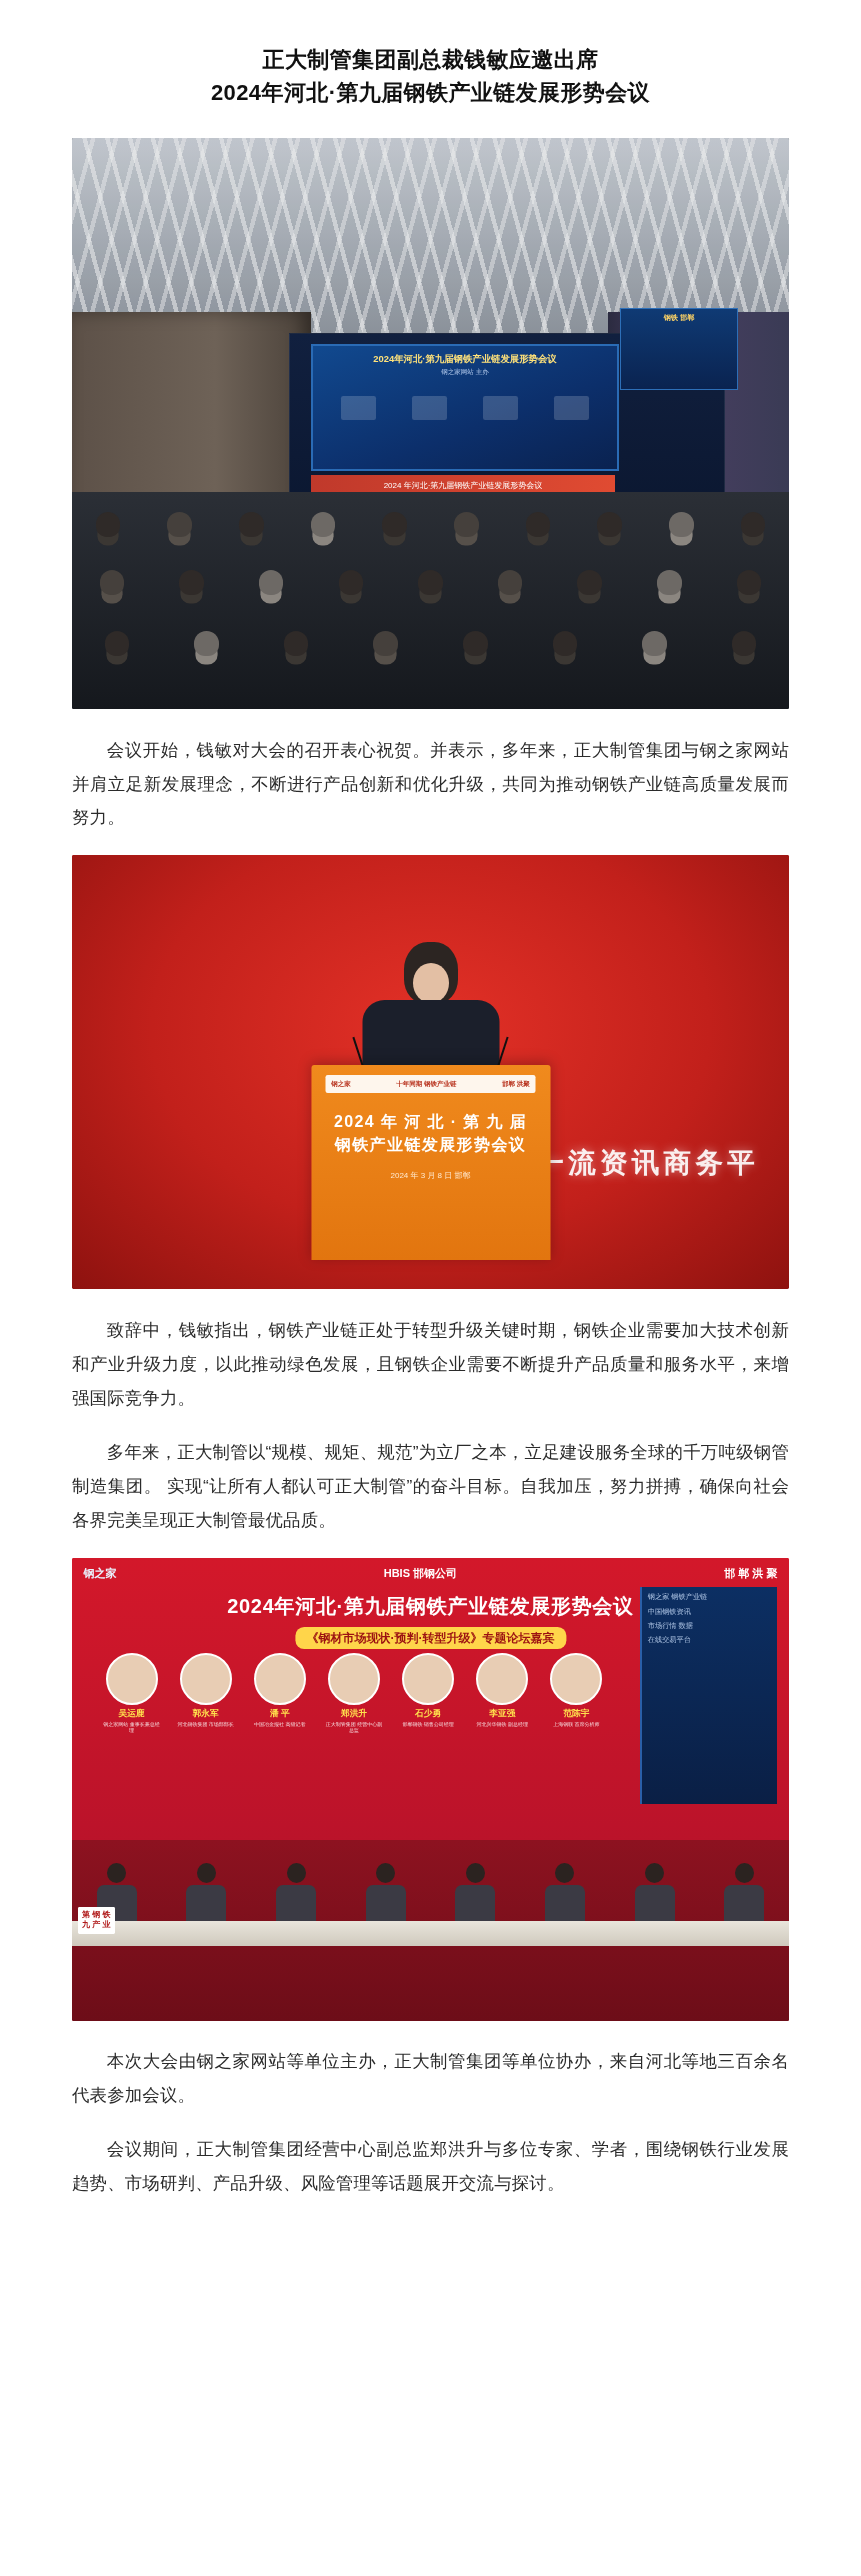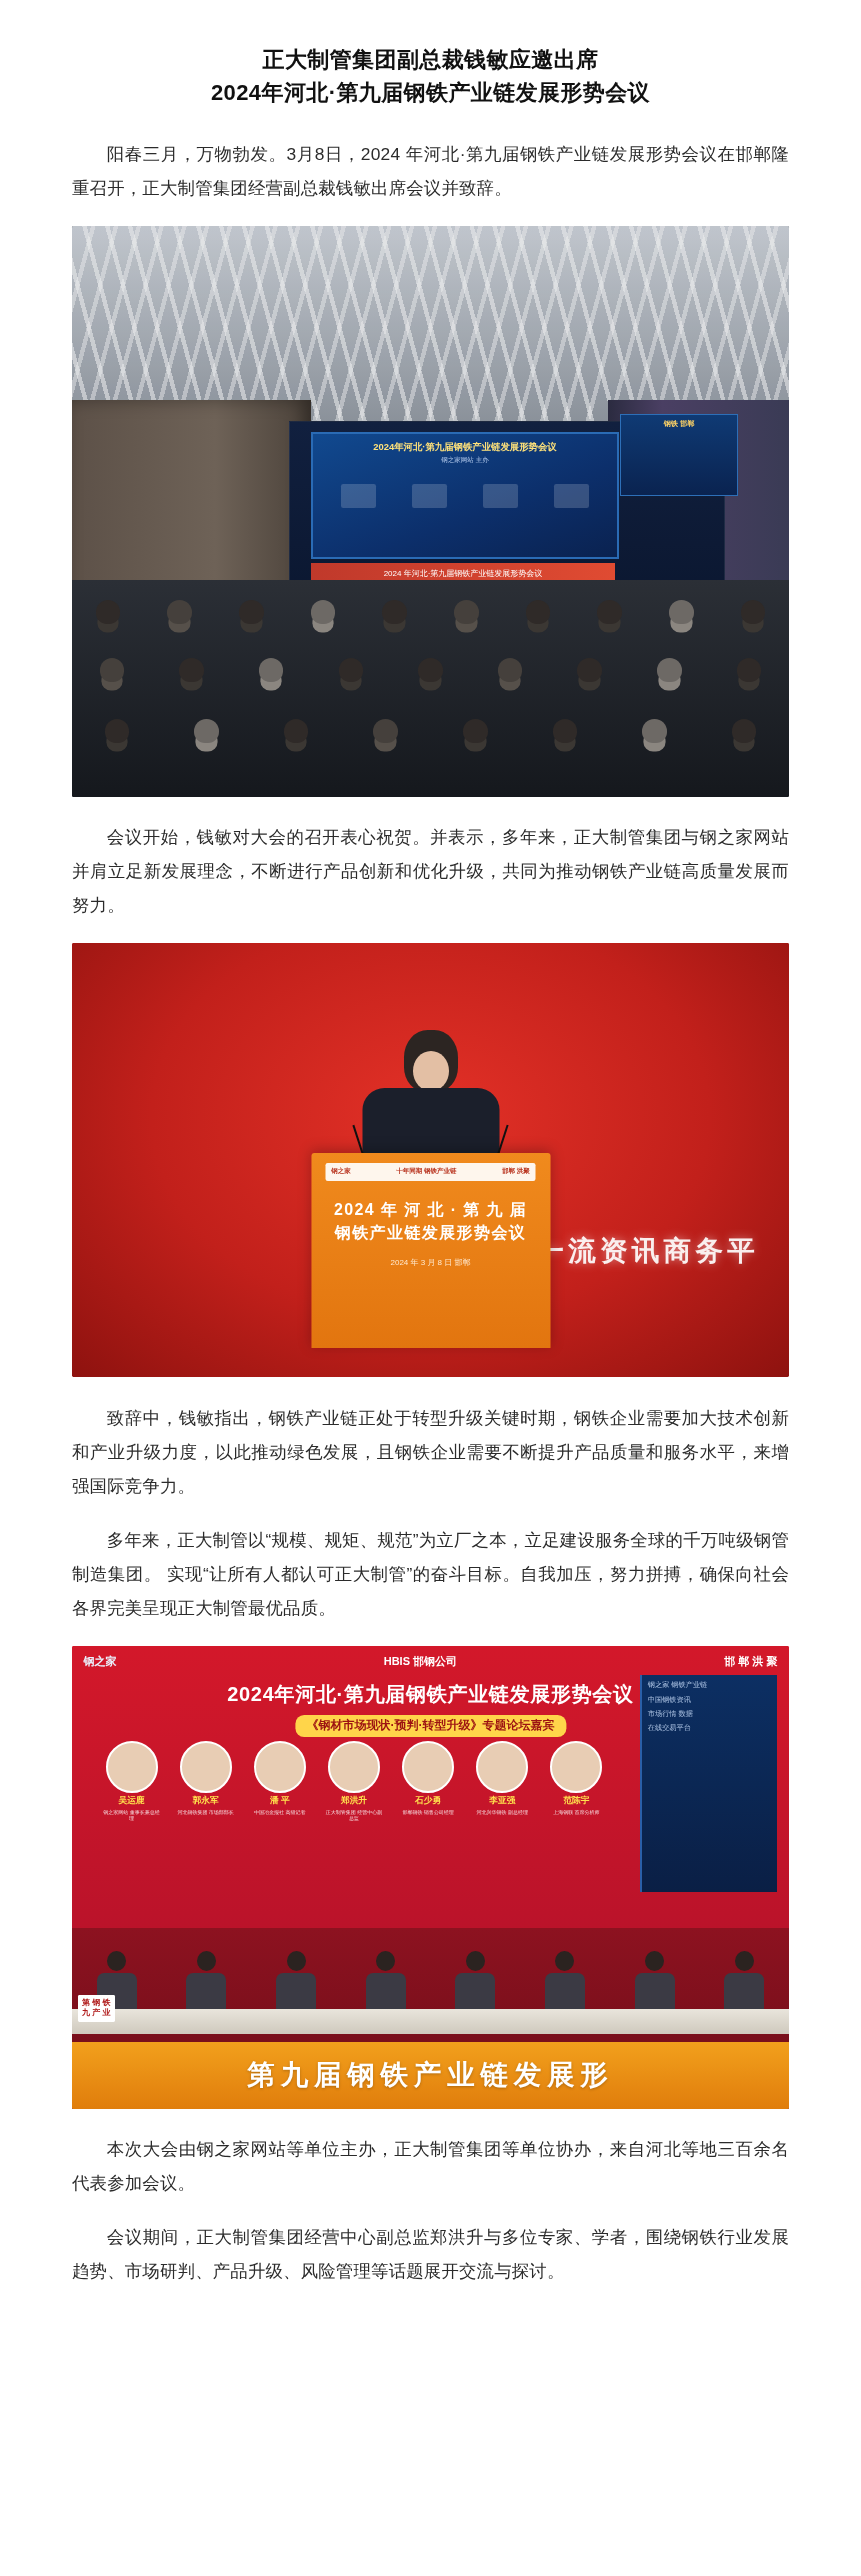--- a/index.html
+++ b/index.html
@@ -90,21 +90,21 @@
   }
   .fig1 .screen .sc-logos {
     display: flex; justify-content: space-around; align-items: flex-end;
     height: 43px; padding: 0 10px;
   }
   .fig1 .screen .sc-logos span {
     display: block; width: 35px; height: 24.6px; background: rgba(255,255,255,0.18);
     border-radius: 2.2px;
   }
   .fig1 .side-screen {
-    position: absolute; right: 51px; top: 188px; width: 116px; height: 80px;
+    position: absolute; right: 51px; top: 170px; width: 116px; height: 80px;
     background: linear-gradient(#0f3a74, #0a2350);
     border: 1.4px solid #2d6fb8;
   }
   .fig1 .side-screen .ss-cap {
     color: #ffd466; font-size: 7.2px; text-align: center; padding-top: 4.3px; font-weight: bold;
   }
   .fig1 .banner {
     position: absolute; left: 239px; top: 337px; width: 304px; height: 22px;
     background: linear-gradient(90deg, #c0392b, #e04b32);
     color: #fff; font-size: 8px; text-align: center; line-height: 22px;
@@ -269,21 +269,20 @@
 </head>
 <body>
 
 <div class="page">
 
   <h1 class="article-title">
     <span class="line">正大制管集团副总裁钱敏应邀出席</span>
     <span class="line">2024年河北·第九届钢铁产业链发展形势会议</span>
   </h1>
 
-  <p class="para">阳春三月，万物勃发。3月8日，2024 年河北·第九届钢铁产业链发展形势会议在邯郸隆重召开，正大制管集团经营副总裁钱敏出席会议并致辞。</p>
 
   <div class="figure fig1">
     <div class="ceiling"></div>
     <div class="wall-left"></div>
     <div class="wall-right"></div>
     <div class="stage"></div>
 
     <div class="screen">
       <div class="sc-title">2024年河北·第九届钢铁产业链发展形势会议</div>
       <div class="sc-sub">钢之家网站 主办</div>
@@ -455,20 +454,19 @@
         </div>
     </div>
 
     <div class="table"></div>
 
     <div class="leftlabel">
       <div>第 钢 铁</div>
       <div>九 产 业</div>
     </div>
 
-    <div class="bottombanner">第九届钢铁产业链发展形</div>
   </div>
 
   <p class="para">本次大会由钢之家网站等单位主办，正大制管集团等单位协办，来自河北等地三百余名代表参加会议。</p>
   <p class="para">会议期间，正大制管集团经营中心副总监郑洪升与多位专家、学者，围绕钢铁行业发展趋势、市场研判、产品升级、风险管理等话题展开交流与探讨。</p>
 
 </div>
 
 
 </body></html>

